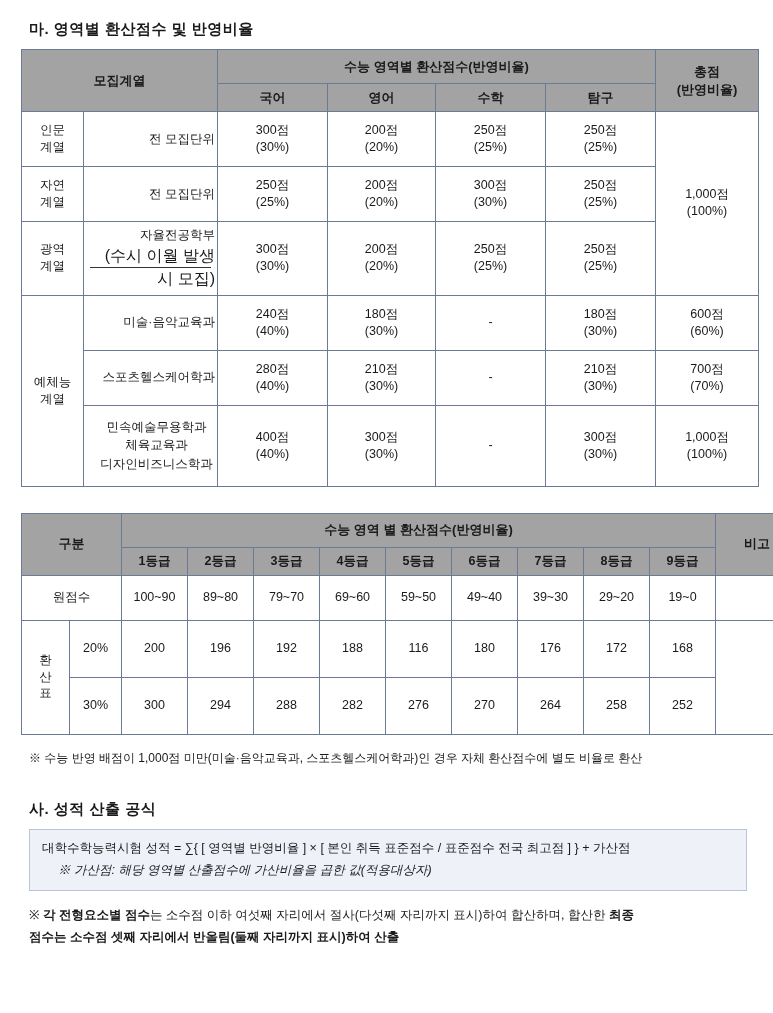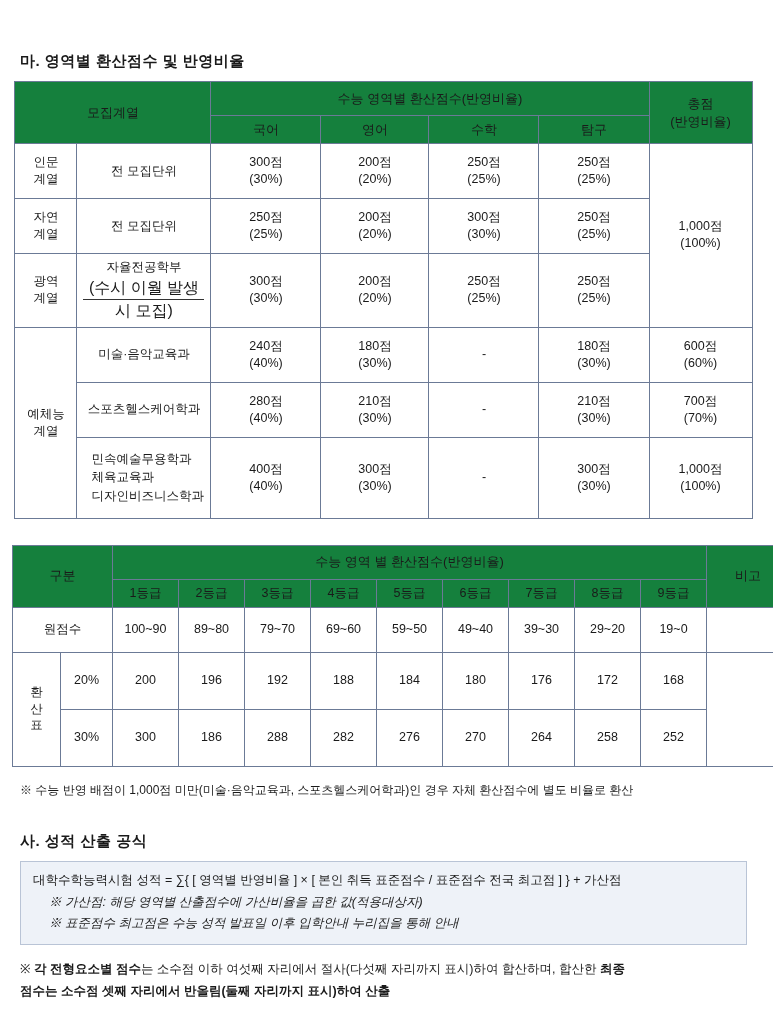--- a/index.html
+++ b/index.html
@@ -9,24 +9,23 @@
   }
   body {
     width: 773px;
     min-height: 1013px;
     font-family: "Liberation Sans", sans-serif;
     color: #1a1a1a;
     font-size: 13px;
     position: relative;
   }
   .page {
-    padding: 14px 18px 10px 12px;
+    padding: 14px 18px 10px 21px;
     box-sizing: border-box;
     width: 773px;
-    margin-top: 32px;
   }
   h2.section-title {
     font-size: 15px;
     font-weight: bold;
     margin: 6px 0 10px 8px;
     letter-spacing: 0.5px;
   }
   table {
     border-collapse: collapse;
     width: 737px;
@@ -39,22 +38,22 @@
   td, th {
     border: 1px solid #6b7a96;
     text-align: center;
     vertical-align: middle;
     font-weight: normal;
     font-size: 12.5px;
     padding: 4px 2px;
     line-height: 1.35;
   }
   th {
-    background: #15803d;
-    font-weight: normal;
+    background: #a3a3a3;
+    font-weight: bold;
     font-size: 13px;
   }
   .hdr-main { height: 34px; }
   .hdr-sub { height: 28px; }
   .t1 td { height: 28px; }
   .cell-two-line div { line-height: 1.45; }
   .small-note {
     font-size: 16px;
   }
   .strike-note {
@@ -64,20 +63,21 @@
   .strike-note::after {
     content: "";
     position: absolute;
     left: 4px;
     right: 4px;
     top: 50%;
     border-top: 1px solid #333;
   }
   .t1 .left-label {
     font-weight: normal;
+    text-align: right;
   }
   .t2 th.grade { font-size: 12.5px; }
   .t2 td { height: 30px; }
   .t2 .rowlabel { background: #ffffff; }
   .bigote {
     font-size: 12px;
     margin: 14px 8px 0 8px;
     line-height: 1.6;
   }
   .formula-box {
@@ -252,21 +252,21 @@
           <div>210점</div>
           <div>(30%)</div>
         </td>
         <td>
           <div>700점</div>
           <div>(70%)</div>
         </td>
       </tr>
 
       <tr>
-        <td class="left-label cell-two-line" style="height:72px; text-align:left; padding-left:14px">
+        <td class="left-label cell-two-line" style="height:72px; text-align:center; padding-left:14px">
           <div>민속예술무용학과</div>
           <div>체육교육과</div>
           <div>디자인비즈니스학과</div>
         </td>
         <td>
           <div>400점</div>
           <div>(40%)</div>
         </td>
         <td>
           <div>300점</div>
@@ -339,53 +339,52 @@
         <td rowspan="2" class="rowlabel">
           <div>환</div>
           <div>산</div>
           <div>표</div>
         </td>
         <td style="height:48px">20%</td>
         <td>200</td>
         <td>196</td>
         <td>192</td>
         <td>188</td>
-        <td>184</td>
+        <td>116</td>
         <td>180</td>
         <td>176</td>
         <td>172</td>
         <td>168</td>
         <td rowspan="2"></td>
       </tr>
 
       <tr>
         <td style="height:48px">30%</td>
         <td>300</td>
-        <td>186</td>
+        <td>294</td>
         <td>288</td>
         <td>282</td>
         <td>276</td>
         <td>270</td>
         <td>264</td>
         <td>258</td>
         <td>252</td>
       </tr>
     </tbody>
   </table>
 
   <div class="bigote">※ 수능 반영 배점이 1,000점 미만(미술·음악교육과, 스포츠헬스케어학과)인 경우 자체 환산점수에 별도 비율로 환산</div>
 
   <div class="gap-lg"></div>
 
   <h2 class="section-title">사. 성적 산출 공식</h2>
 
   <div class="formula-box">
     <div class="l1">대학수학능력시험 성적 =  ∑{ [ 영역별 반영비율 ] × [ 본인 취득 표준점수 / 표준점수 전국 최고점 ] } + 가산점</div>
     <div class="l2">※ 가산점: 해당 영역별 산출점수에 가산비율을 곱한 값(적용대상자)</div>
-    <div class="l3">※ 표준점수 최고점은 수능 성적 발표일 이후 입학안내 누리집을 통해 안내</div>
   </div>
 
   <div class="tail-note">
     <span>※ </span><b>각 전형요소별 점수</b><span>는 소수점 이하 여섯째 자리에서 절사(다섯째 자리까지 표시)하여 합산하며, 합산한 </span><b>최종</b><br>
     <b>점수는 소수점 셋째 자리에서 반올림(둘째 자리까지 표시)하여 산출</b>
   </div>
 
 </div>
 
 </body></html>

